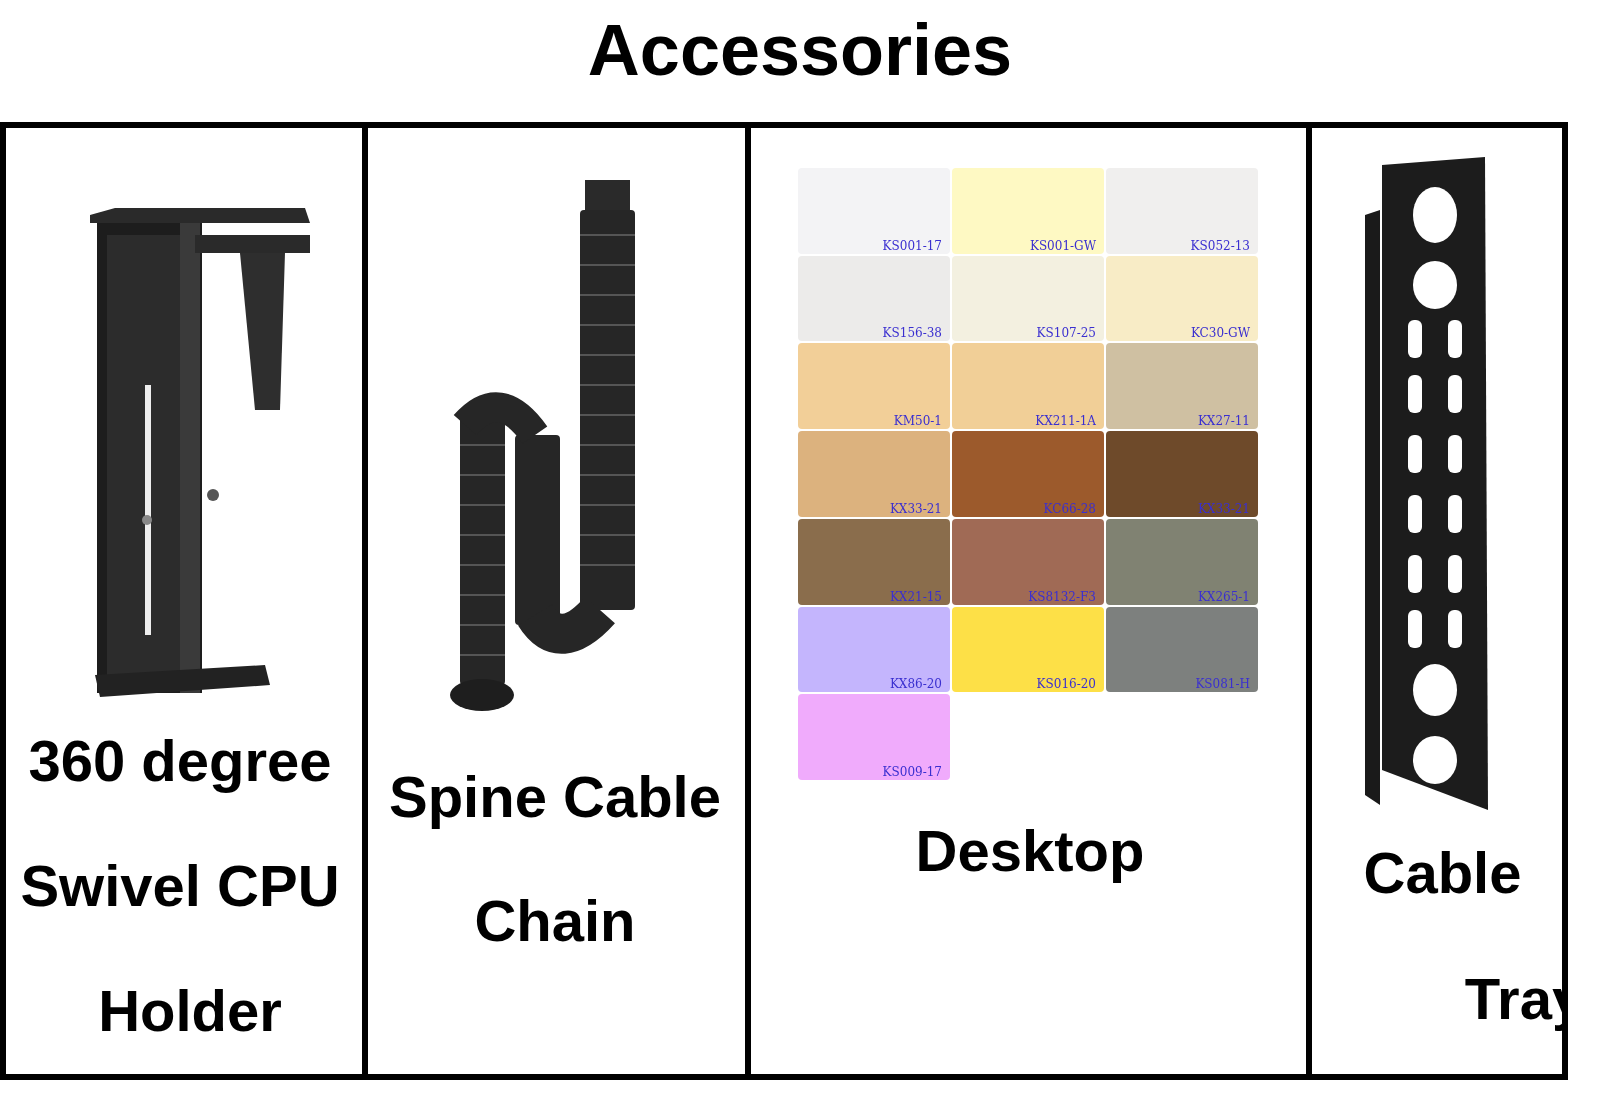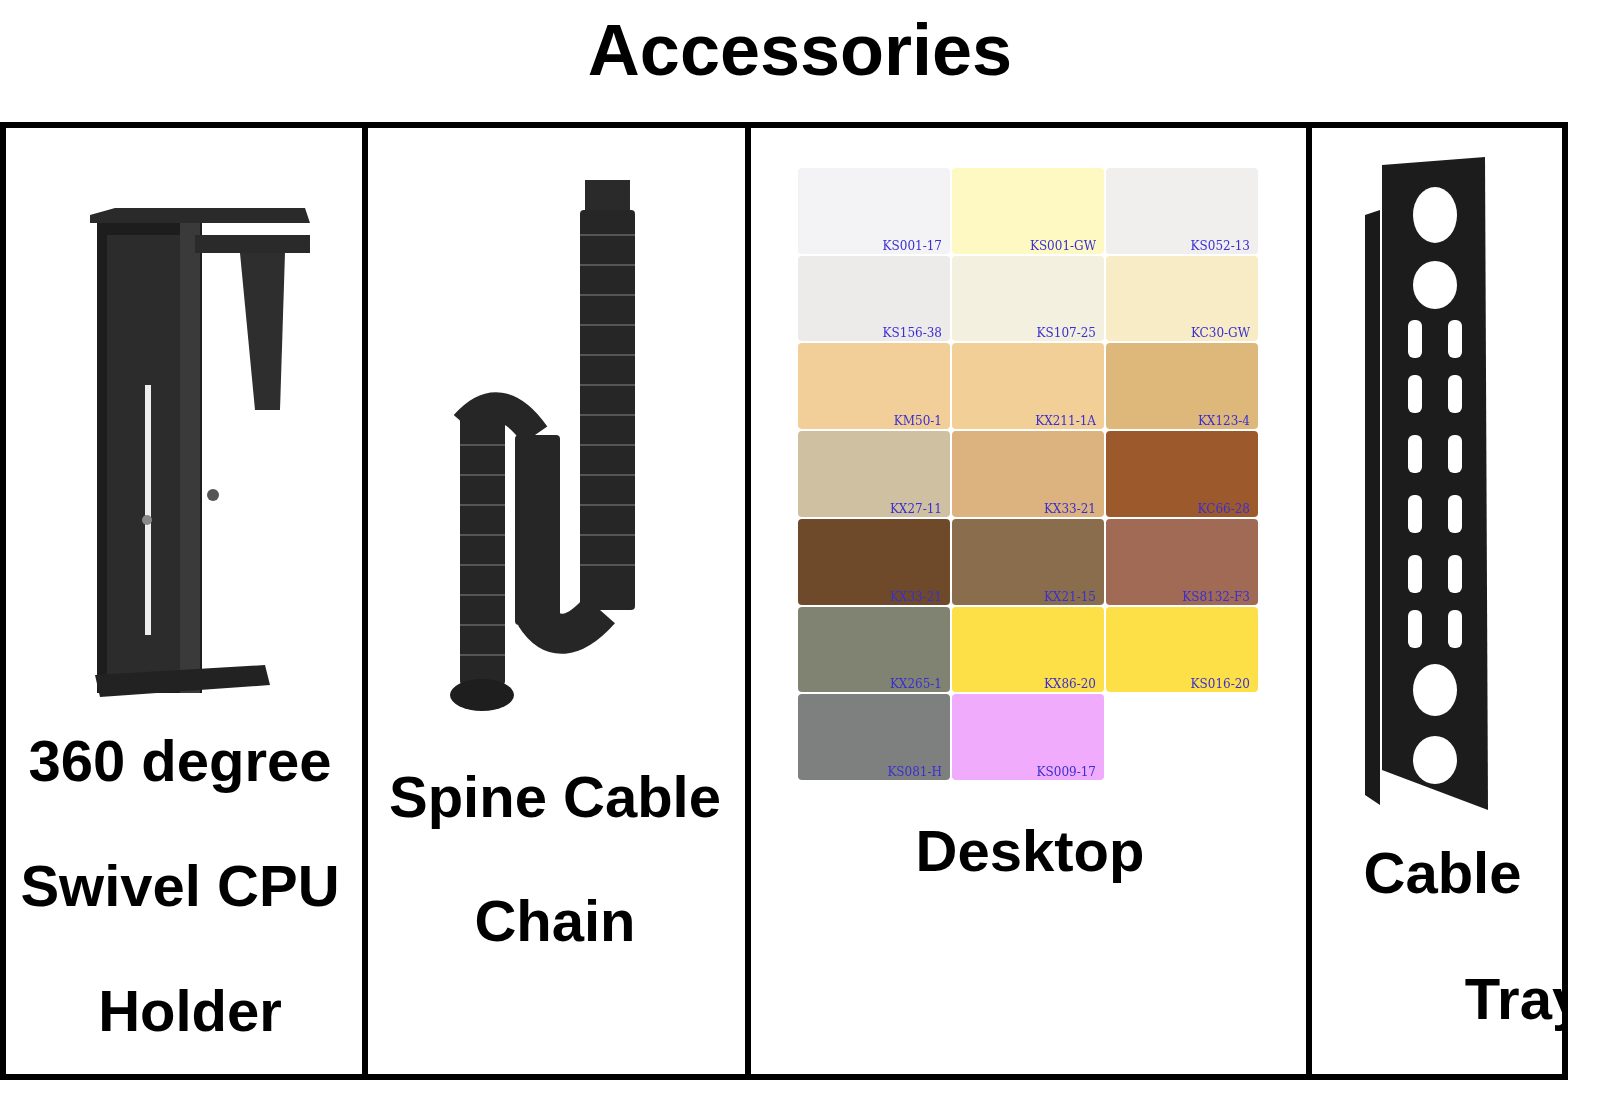--- a/index.html
+++ b/index.html
@@ -99,23 +99,20 @@
       </div>
       <div class="sw" style="background: rgb(248, 236, 198);">
         <span>KC30-GW</span>
       </div>
       <div class="sw" style="background: rgb(242, 207, 152);">
         <span>KM50-1</span>
       </div>
       <div class="sw" style="background: rgb(241, 207, 151);">
         <span>KX211-1A</span>
       </div>
-      <div class="sw" style="background: rgb(222, 183, 123);">
-        <span>KX123-4</span>
-      </div>
       <div class="sw" style="background: rgb(207, 192, 162);">
         <span>KX27-11</span>
       </div>
       <div class="sw" style="background: rgb(220, 178, 126);">
         <span>KX33-21</span>
       </div>
       <div class="sw" style="background: rgb(156, 90, 44);">
         <span>KC66-28</span>
       </div>
       <div class="sw" style="background: rgb(110, 74, 42);">
@@ -123,21 +120,21 @@
       </div>
       <div class="sw" style="background: rgb(138, 109, 76);">
         <span>KX21-15</span>
       </div>
       <div class="sw" style="background: rgb(160, 106, 85); padding-left: 12px;">
         <span>KS8132-F3</span>
       </div>
       <div class="sw" style="background: rgb(128, 130, 114);">
         <span>KX265-1</span>
       </div>
-      <div class="sw" style="background: #fde047; padding-left: 24px;">
+      <div class="sw" style="background: #c4b5fd; padding-left: 24px;">
         <span>KX86-20</span>
       </div>
       <div class="sw" style="background: #fde047;">
         <span>KS016-20</span>
       </div>
       <div class="sw" style="background: rgb(125, 128, 126);">
         <span>KS081-H</span>
       </div>
       <div class="sw" style="background: #f0abfc;">
         <span>KS009-17</span>

